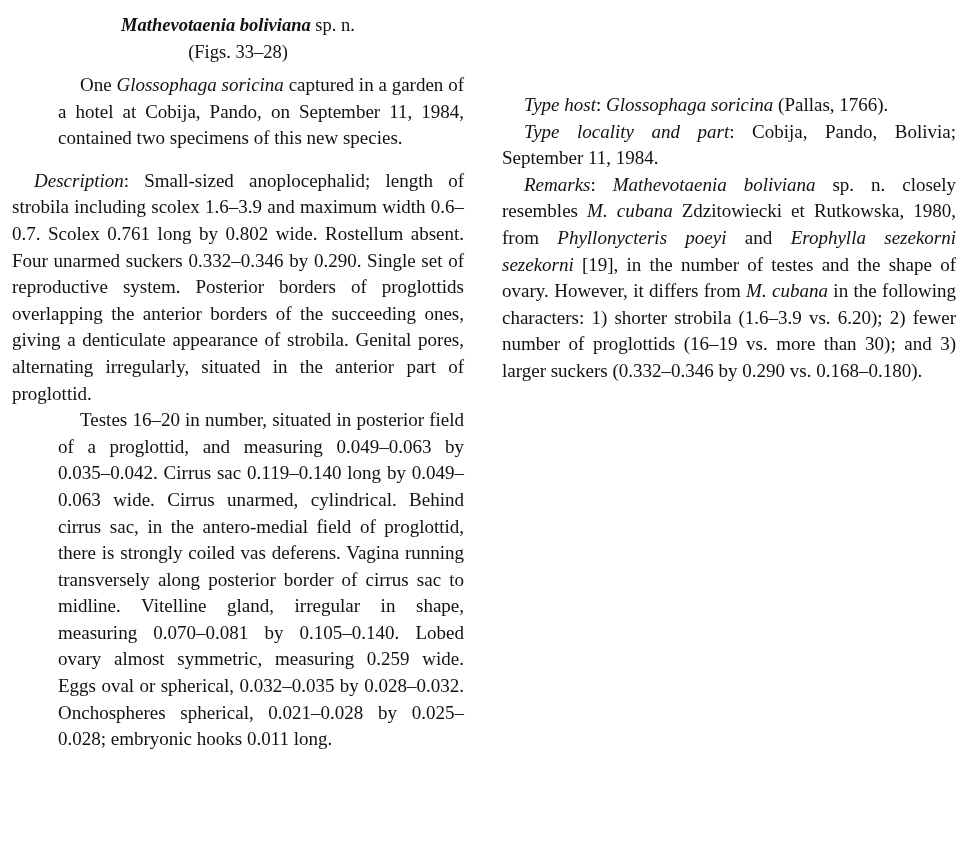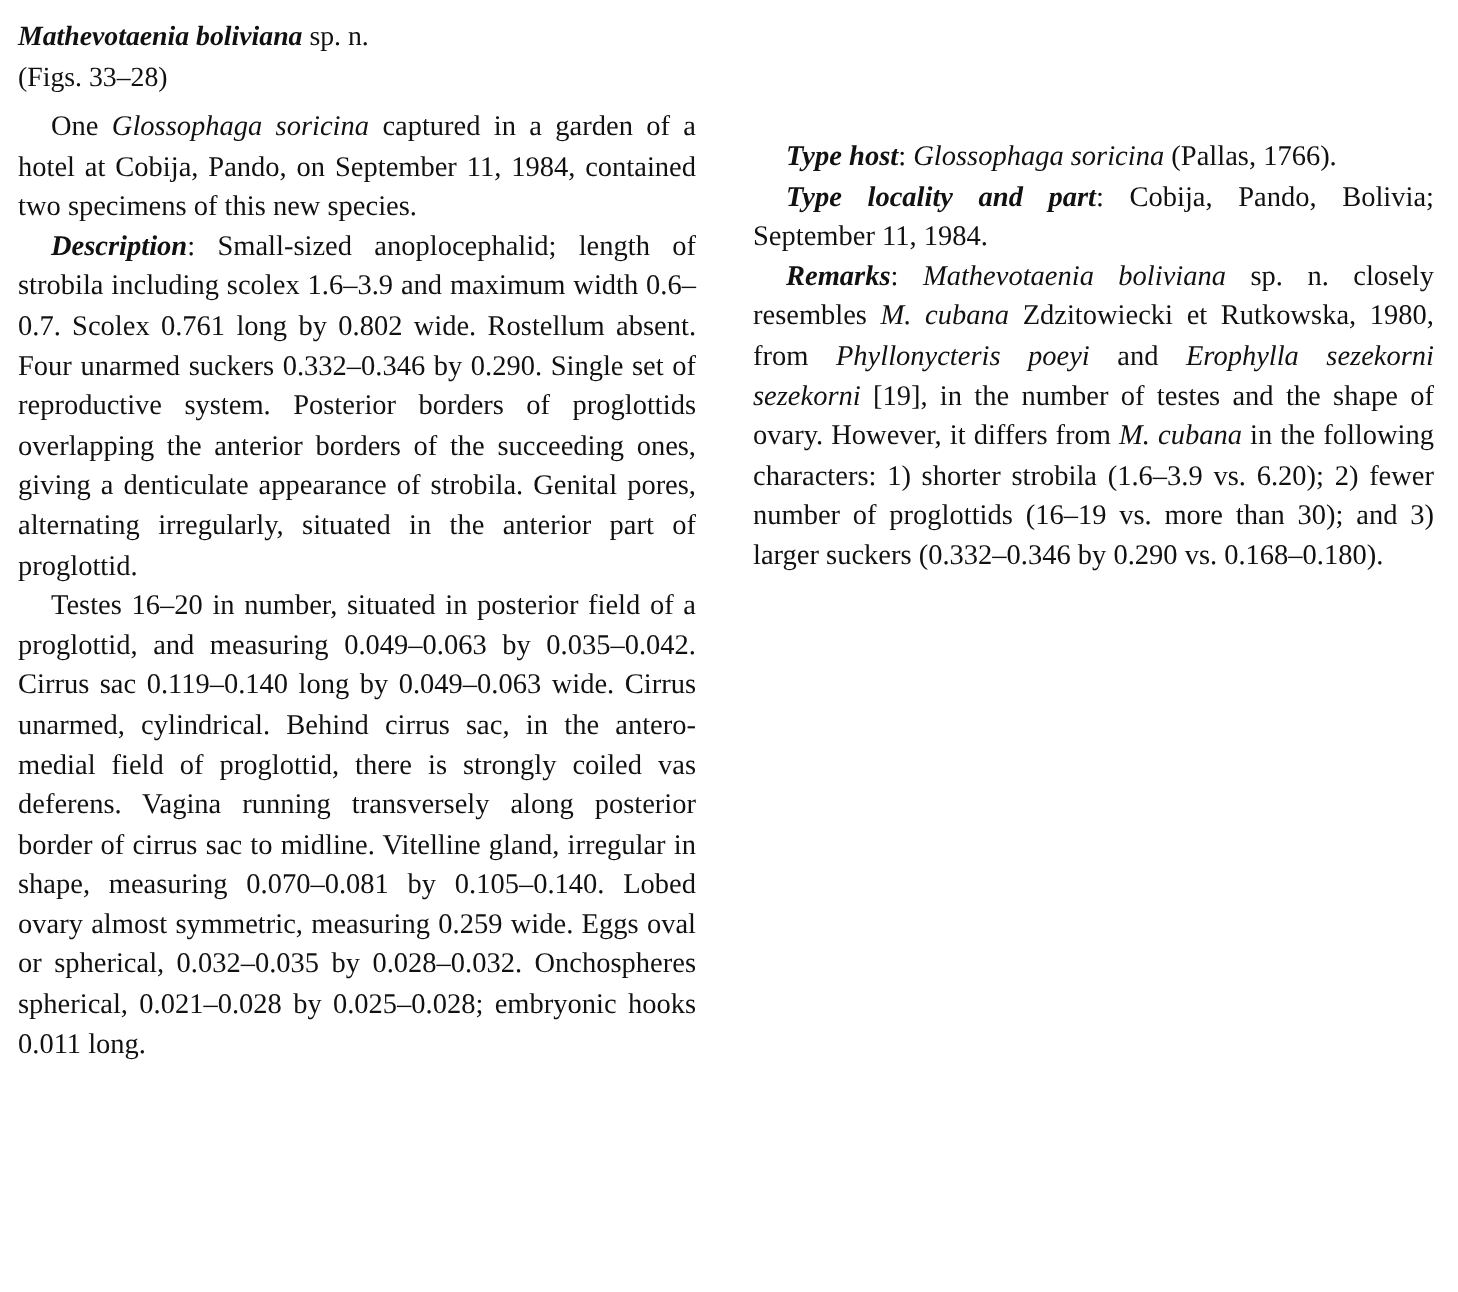--- a/index.html
+++ b/index.html
@@ -25,44 +25,45 @@
       left: 12px;
       top: 12px;
       width: 452px;
     }
     #right-col {
       left: 502px;
       top: 92px;
       width: 454px;
     }
     .heading {
-      text-align: left;
+      text-align: center;
       line-height: 27px;
       font-size: 18.5px;
     }
     .heading .title {
       font-weight: bold;
       font-style: italic;
     }
     .heading-block {
       margin-bottom: 6px;
     }
     p {
       margin: 0;
       text-indent: 22px;
       text-align: justify;
     }
     p.gap {
-      margin-top: 0;
+      margin-top: 16px;
     }
     p.tight {
       margin-top: 0;
+      margin-left: 46px;
     }
     i { font-style: italic; }
-    .label { font-style: italic; font-weight: bold; }
+    .label { font-style: italic; }
   </style>
 </head>
 <body>
 
 <div id="left-col" class="col">
   <div class="heading-block">
     <div class="heading"><span class="title">Mathevotaenia boliviana</span><span> sp. n.</span></div>
     <div class="heading">(Figs. 33–28)</div>
   </div>
 

